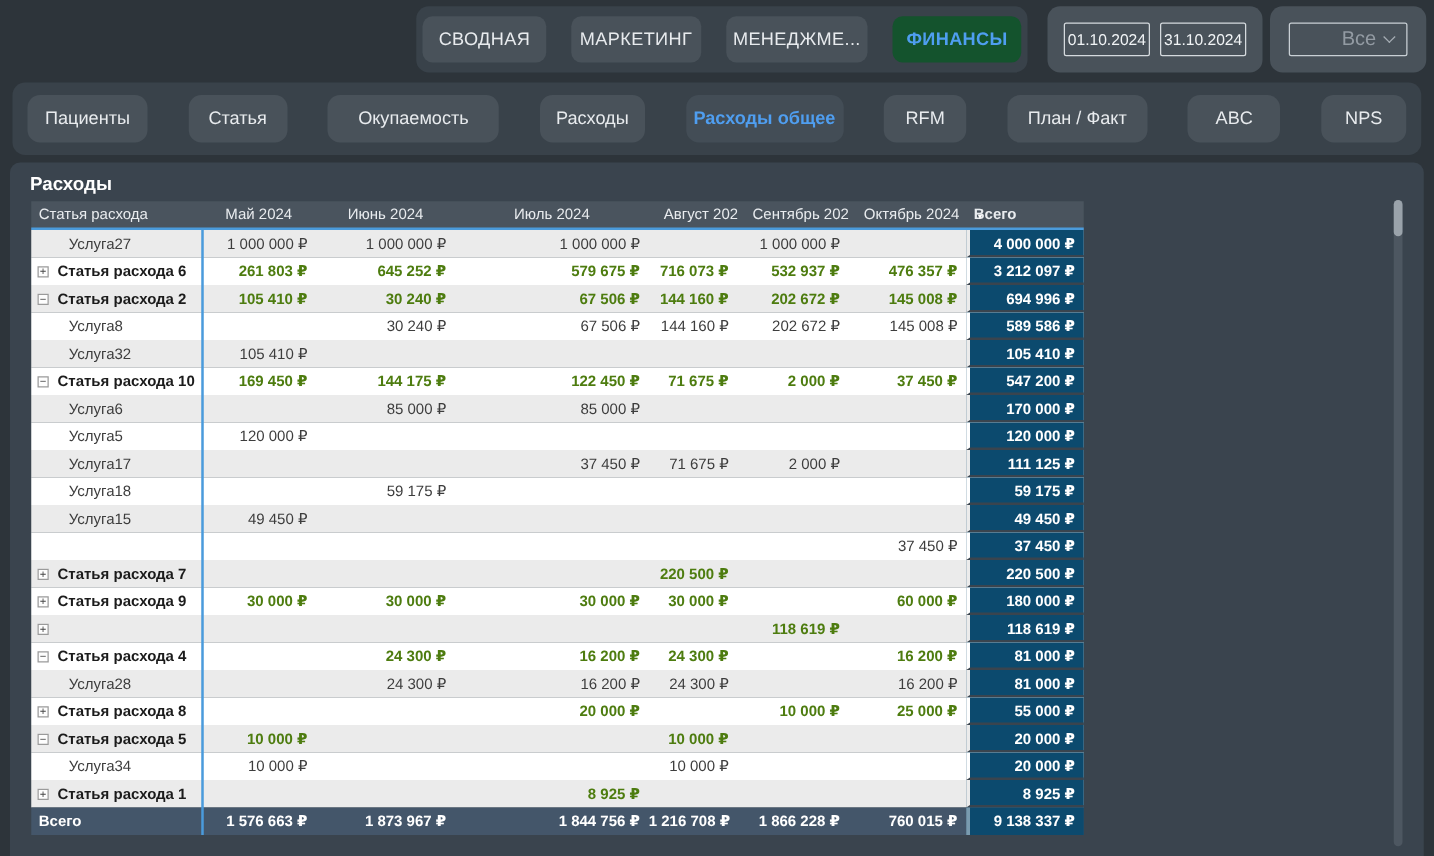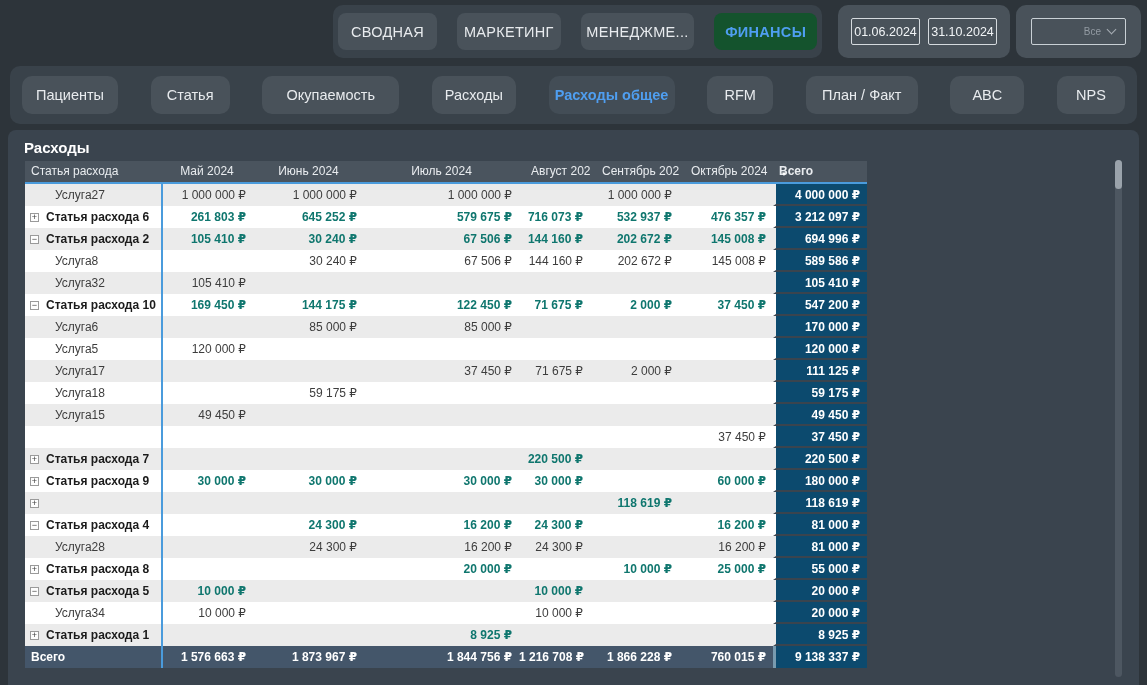--- a/index.html
+++ b/index.html
@@ -18,21 +18,21 @@
 
   .dates-container { left:838px; top:5px; width:172px; height:53px; background:#49525a;
                      border-radius:10px; display:flex; align-items:center; justify-content:center; gap:8px; }
   .date-box { width:69px; height:27px; border:1px solid #d5dade; border-radius:2px; display:flex;
               align-items:center; justify-content:center; color:#f1f4f6; font-size:12.5px; cursor:text; }
 
   .dropdown-container { left:1016px; top:5px; width:125px; height:53px; background:#49525a;
                         border-radius:10px; display:flex; align-items:center; }
   .dropdown-box { margin-left:15px; width:95px; height:27px; border:1px solid #c9d0d5; border-radius:2px;
                   display:flex; align-items:center; cursor:pointer; }
-  .dropdown-box .val { color:#939ba3; font-size:10px; padding-left:8px; flex:1; }
+  .dropdown-box .val { color:#939ba3; font-size:16px; padding-left:8px; flex:1; }
   .chev { width:7px; height:7px; border-right:1.5px solid #a6adb4; border-bottom:1.5px solid #a6adb4;
           transform:rotate(45deg); margin:-4px 10px 0 0; }
 
   
   .subnav { left:10px; top:66px; width:1127px; height:58px; background:#39424a; border-radius:10px;
             display:flex; align-items:center; justify-content:space-between; padding:0 12px; }
   .nav-btn { height:38px; background:#49525a; border-radius:10px; display:flex; align-items:center;
              justify-content:center; color:#e8ebee; font-size:14.5px; cursor:pointer; }
   .nav-btn.n0{width:96px}.nav-btn.n1{width:79px}.nav-btn.n2{width:137px}.nav-btn.n3{width:84px}
   .nav-btn.n4{width:126px}.nav-btn.n5{width:66px}.nav-btn.n6{width:112px}.nav-btn.n7{width:107px}
@@ -51,21 +51,21 @@
   .thead { height:23px; line-height:21px; background:#4a545e; border-bottom:2px solid #4a9bdc;
            color:#e9ecef; }
   .thead .hc { padding:0 12px; white-space:nowrap; overflow:hidden; }
   .thead .hc.first { padding-left:6px; }
   .thead .hc.month { text-align:center; }
   .thead .hc.last { font-weight:700; padding-left:6px; position:relative; }
   .sort-ic { position:absolute; left:8px; top:10px; font-size:6px; line-height:6px; color:#fff; }
 
   .cell { white-space:nowrap; overflow:hidden; }
   .val { text-align:right; padding-right:7px; color:#3d3d3d; }
-  .grow.cat .val { font-weight:700; color:#0f766e; }
+  .grow.cat .val { font-weight:700; color:#4d7c0f; }
   .label-cell { display:flex; align-items:center; padding-left:5px; color:#3d3d3d; }
   .grow.child .label-cell { padding-left:30px; }
   .grow.cat .label-cell { font-weight:700; color:#1b1b1b; }
   .exp-ic { width:9px; height:9px; border:1px solid #9a9a9a; background:#fdfdfd; color:#444;
             font-size:9px; line-height:7px; text-align:center; margin-right:7px; flex:0 0 auto;
             font-weight:400; cursor:pointer; }
   .total-cell { text-align:right; padding-right:7px; background:#0c4a6e; color:#fff; font-weight:700;
                 border-left:3px solid #fff; border-bottom:2px solid #3a444e; }
   .grow.stripe .total-cell { border-left-color:#ebebeb; }
 
@@ -94,21 +94,21 @@
   <div class="tab-btn t2">
       <span>МЕНЕДЖМЕ...</span>
     </div>
   <div class="tab-btn t3 active">
       <span>ФИНАНСЫ</span>
     </div>
 </div>
 
 <div class="abs dates-container">
   <div class="date-box">
-      <span>01.06.2024</span>
+      <span>01.10.2024</span>
     </div>
   <div class="date-box">
       <span>31.10.2024</span>
     </div>
 </div>
 
 <div class="abs dropdown-container">
   <div class="dropdown-box">
     <span class="val">Все</span>
     <span class="chev"></span>

